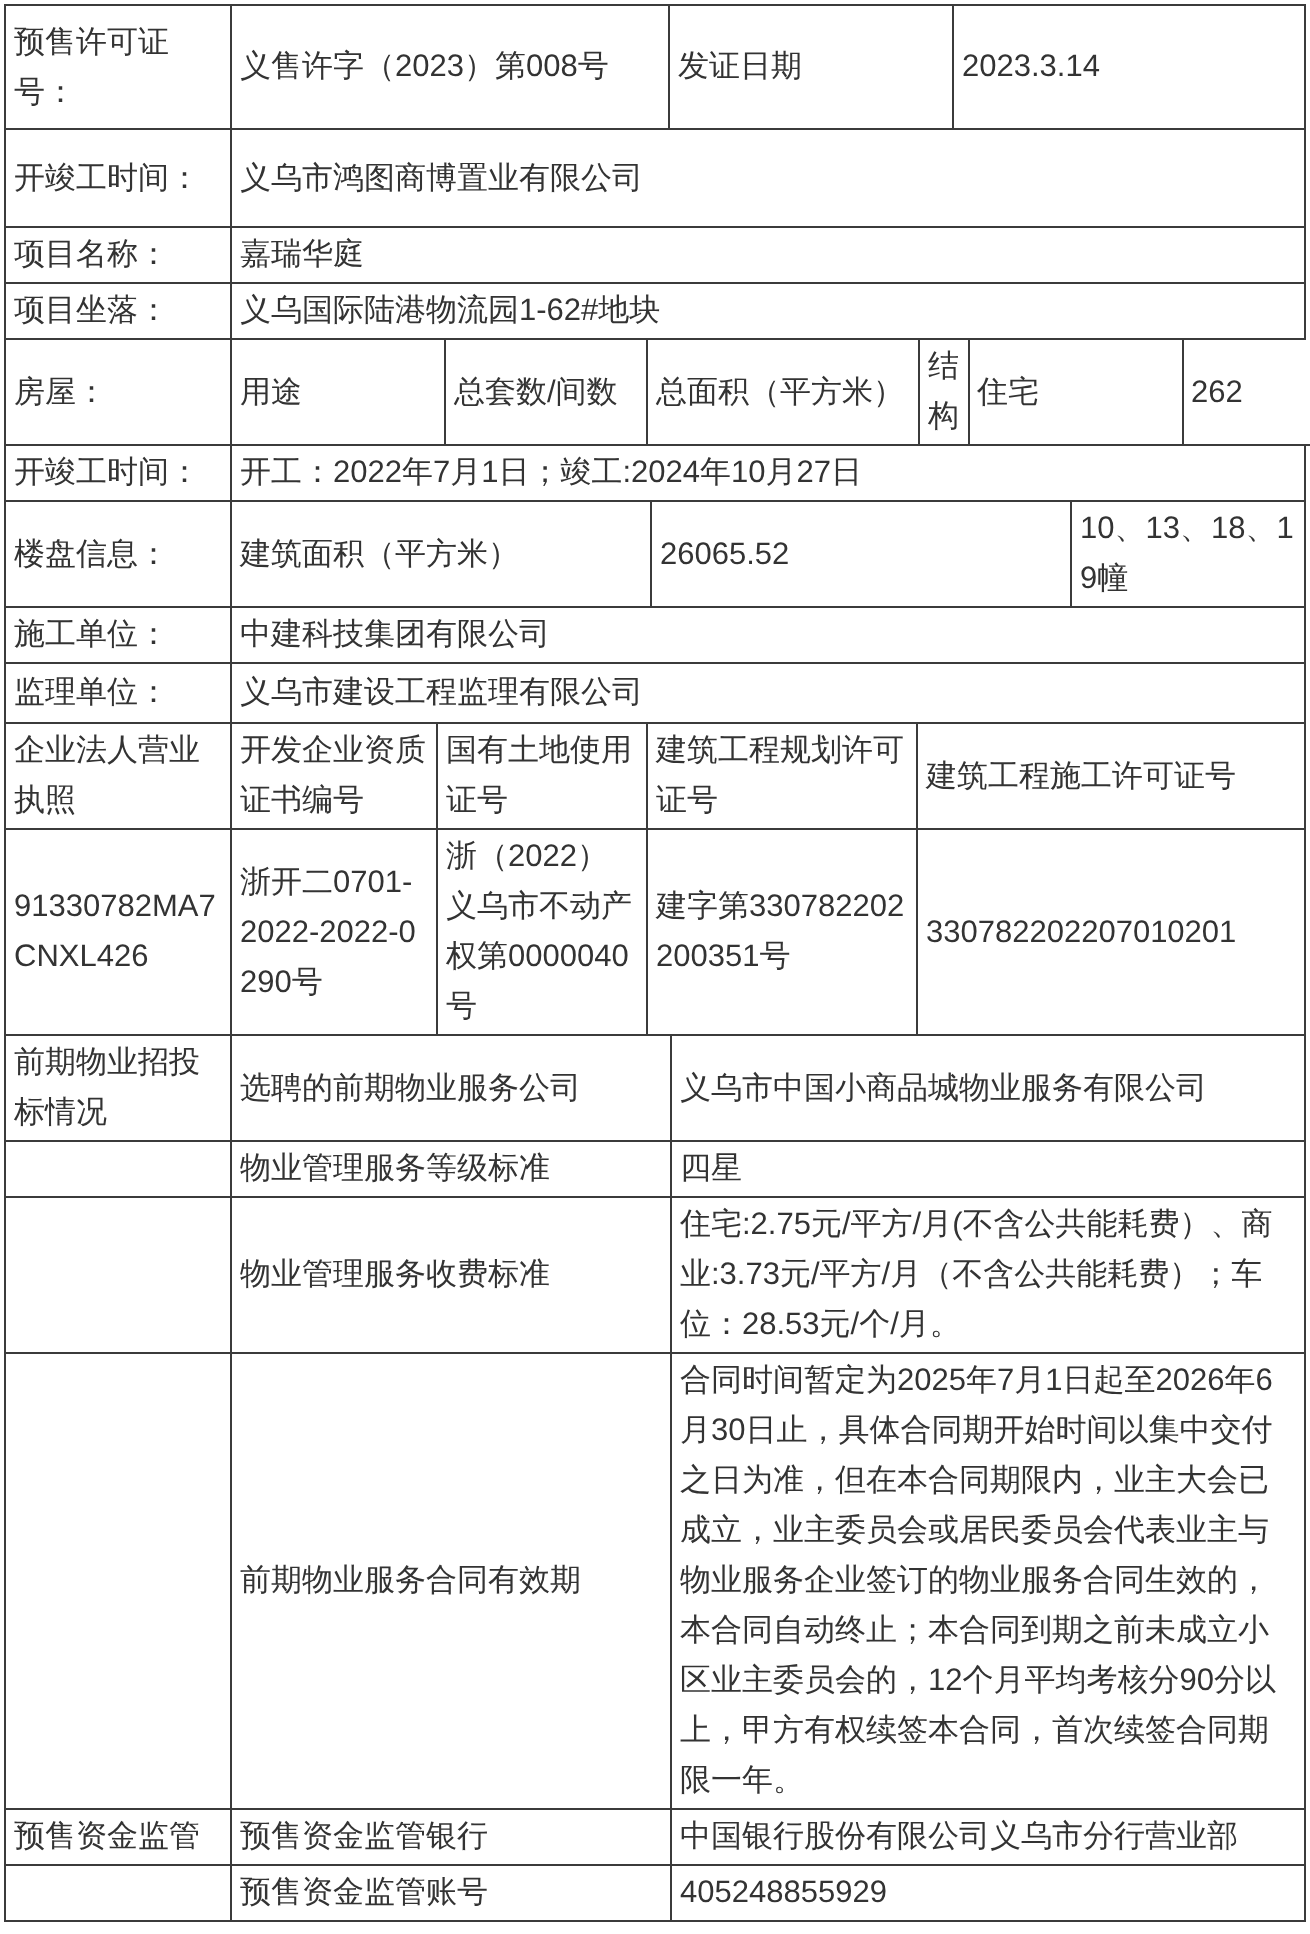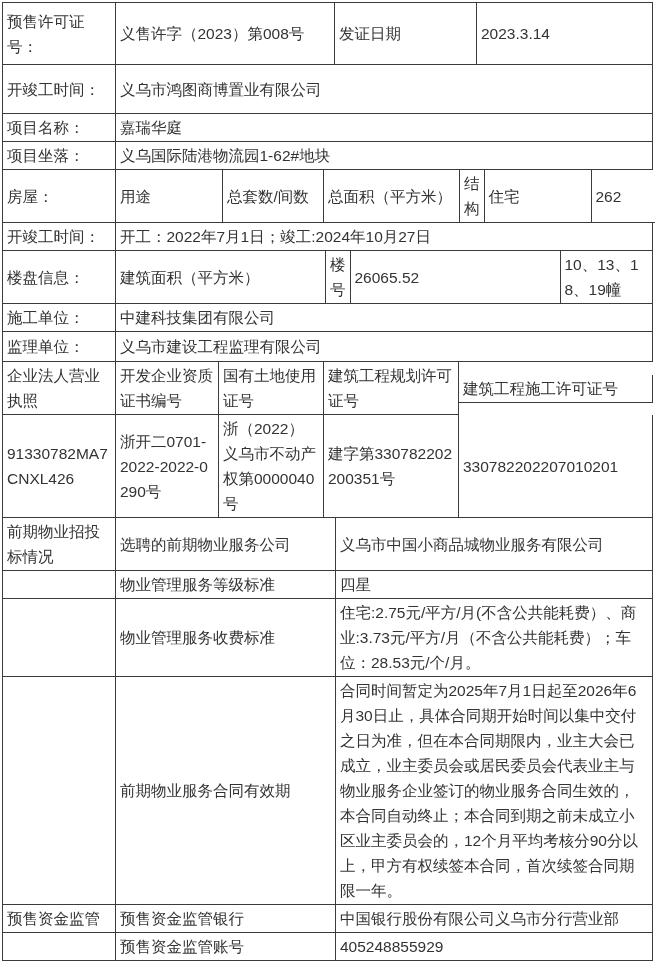--- a/index.html
+++ b/index.html
@@ -45,21 +45,21 @@
   .w105 { flex: 0 0 105px; }
   .w135 { flex: 0 0 135px; }
   .w199 { flex: 0 0 199px; }
   .w220 { flex: 0 0 220px; }
   .grow  { flex: 1 1 auto; }
   
   .h62 { min-height: 62px; }
   .h49 { min-height: 49px; }
   .h28 { min-height: 28px; }
   .h30 { min-height: 30px; }
-  .h53 { min-height: 53px; align-items: center; }
+  .h53 { min-height: 53px; }
   .h75 { min-height: 75px; }
   .h50 { min-height: 50px; }
   .h77 { min-height: 77px; }
   .h225 { min-height: 225px; }
   .sub { flex: 1 1 auto; display: flex; }
   .sub .tr { flex: 1 1 auto; }
 </style>
 </head>
 <body>
 
@@ -109,21 +109,20 @@
     <div class="tr h28">
       <div class="cell w113">开竣工时间：</div>
       <div class="cell grow">开工：2022年7月1日；竣工:2024年10月27日</div>
     </div>
 
     <div class="tr">
       <div class="cell w113">楼盘信息：</div>
       <div class="sub">
         <div class="tr h28">
           <div class="cell w210">建筑面积（平方米）</div>
-          <div class="cell w332 grow">楼号</div>
         </div>
         <div class="tr h28">
           <div class="cell w210">26065.52</div>
           <div class="cell w332 grow">10、13、18、19幢</div>
         </div>
       </div>
     </div>
 
     <div class="tr h28">
       <div class="cell w113">施工单位：</div>

